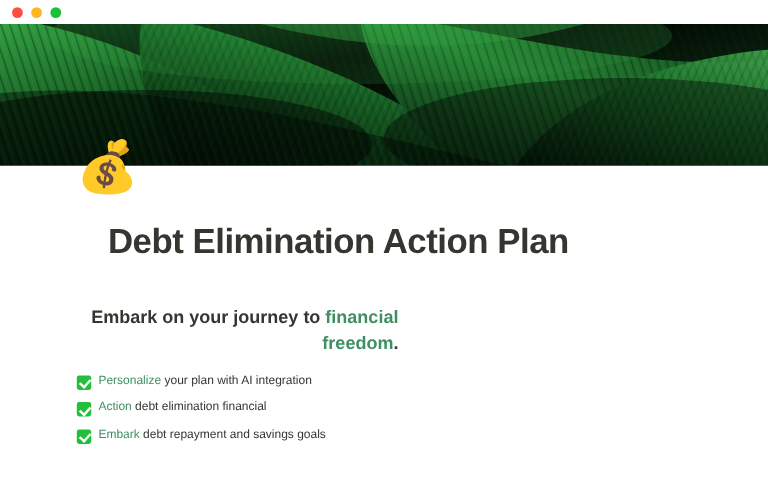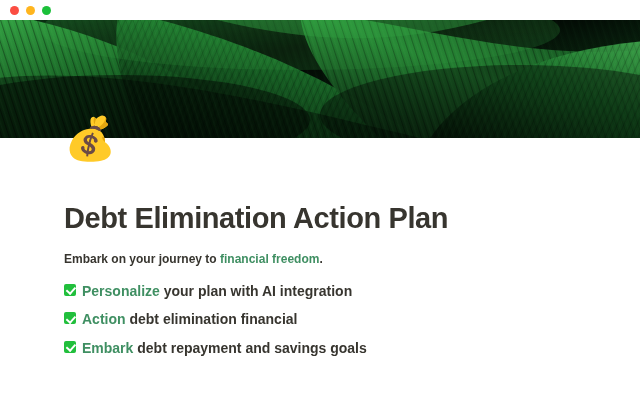--- a/index.html
+++ b/index.html
@@ -68,50 +68,51 @@
     font-family: "DejaVu Sans", sans-serif;
     user-select: none;
   }
 
   
   .page-body {
     position: absolute;
     left: 0;
     top: 138px;
     width: 538px;
-    padding: 16px 64px;
+    padding: 0 64px;
+    text-align: right;
   }
 
   .page-title {
     margin-top: 48px;
     font-size: 29px;
     font-weight: bold;
     letter-spacing: -0.4px;
     color: #37352f;
     line-height: 1.15;
   }
 
   .subtitle {
-    margin-top: 16px;
-    font-size: 12px;
+    margin-top: 35px;
+    font-size: 15px;
     font-weight: bold;
     line-height: 1.45;
     color: #37352f;
     max-width: 268px;
   }
   .accent { color: #3f8f62; }
 
   .checklist { margin-top: 12px; }
 
   .check-item {
     display: flex;
     align-items: flex-start;
     gap: 6px;
-    font-size: 14px;
-    font-weight: bold;
+    font-size: 10px;
+    font-weight: normal;
     line-height: 1.55;
     color: #37352f;
     margin-bottom: 7px;
   }
   .check-icon {
     flex: 0 0 auto;
     width: 12px;
     height: 12px;
     margin-top: 3px;
     border-radius: 2px;

